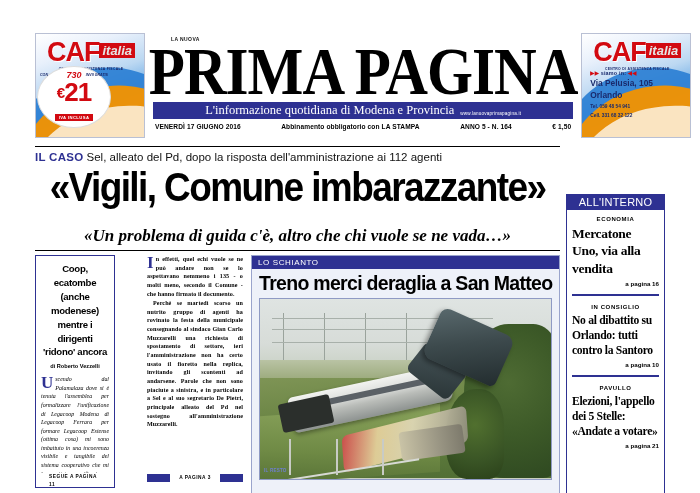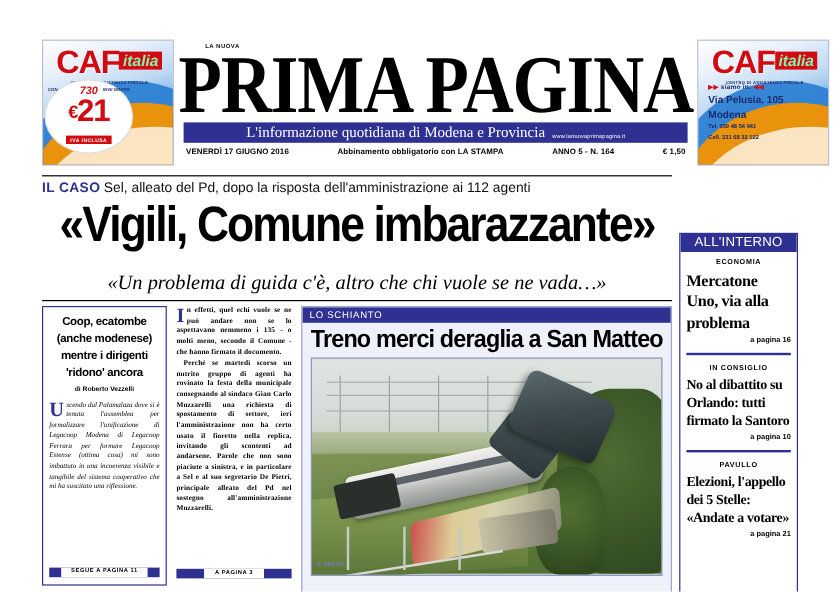--- a/index.html
+++ b/index.html
@@ -79,21 +79,21 @@
     font-size: 27px;
     color: #d20a11;
     letter-spacing: -1px;
     line-height: 1;
     text-shadow: 1px 1px 0 #ffffff;
     display: inline-block;
   }
   .ad-logo-italia {
     display: inline-block;
     background: #d20a11;
-    color: #86efac;
+    color: #e5e5e5;
     font-weight: bold;
     font-size: 13px;
     padding: 1px 3px;
     line-height: 1;
     vertical-align: 6px;
     font-style: italic;
   }
   .ad-logo-sub {
     font-size: 3.4px;
     color: #1a2a6c;
@@ -255,39 +255,39 @@
     white-space: nowrap;
   }
 
   .lead-sub {
     position: absolute;
     left: 35px; top: 227px;
     width: 525px;
     text-align: center;
     font-family: "Liberation Serif", serif;
     font-style: italic;
-    font-weight: normal;
+    font-weight: bold;
     font-size: 17px;
     line-height: 1;
     color: #000000;
     white-space: nowrap;
   }
 
   .rule-mid {
     position: absolute;
     left: 35px; top: 250px;
     width: 525px; height: 1px;
     background: #000000;
   }
 
   
   .col-left {
     position: absolute;
     left: 35px; top: 255px;
-    width: 104px;
+    width: 80px;
     height: 233px;
     border: 1px solid #2e3192;
     padding: 6px 5px;
     background: #ffffff;
     overflow: hidden;
   }
   .op-head {
     text-align: center;
     font-family: "Liberation Sans", sans-serif;
     font-weight: bold;
@@ -652,21 +652,21 @@
       <div class="ad-swoosh1"></div>
       <div class="ad-swoosh2"></div>
       <div class="ad-swoosh3"></div>
       <div class="ad-logo">
         <span class="ad-logo-caf">CAF</span><span class="ad-logo-italia">italia</span>
         <div class="ad-logo-sub">CENTRO DI ASSISTENZA FISCALE</div>
       </div>
       <div class="ad-addr">
         <div class="siamo"><span class="arrow">▶▶</span> <span>siamo in:</span> <span class="arrow">◀◀</span></div>
         <div class="street">Via Pelusia, 105</div>
-        <div class="city">Modena</div>
+        <div class="city">Orlando</div>
         <div class="tel">Tel. 059 48 54 941</div>
         <div class="tel">Cell. 331 68 32 122</div>
       </div>
     </div>
   </div>
 
   <div class="rule-top"></div>
 
   <div class="lead-kicker">
     <span class="tag">IL CASO</span><span>Sel, alleato del Pd, dopo la risposta dell'amministrazione ai 112 agenti</span>
@@ -731,28 +731,28 @@
       <div class="ph-post" style="left:42%;"></div>
       <div class="ph-credit">IL RESTO</div>
     </div>
   </div>
 
   <div class="rail">
     <div class="rail-header">ALL'INTERNO</div>
 
     <div class="rail-item">
       <div class="rail-sec">ECONOMIA</div>
-      <div class="rail-title">Mercatone Uno, via alla problema</div>
+      <div class="rail-title">Mercatone Uno, via alla vendita</div>
       <div class="rail-page">a pagina 16</div>
     </div>
     <div class="rail-div"></div>
 
     <div class="rail-item">
       <div class="rail-sec">IN CONSIGLIO</div>
-      <div class="rail-title small">No al dibattito su Orlando: tutti firmato la Santoro</div>
+      <div class="rail-title small">No al dibattito su Orlando: tutti contro la Santoro</div>
       <div class="rail-page">a pagina 10</div>
     </div>
     <div class="rail-div"></div>
 
     <div class="rail-item">
       <div class="rail-sec">PAVULLO</div>
       <div class="rail-title small">Elezioni, l'appello dei 5 Stelle: «Andate a votare»</div>
       <div class="rail-page">a pagina 21</div>
     </div>
   </div>

